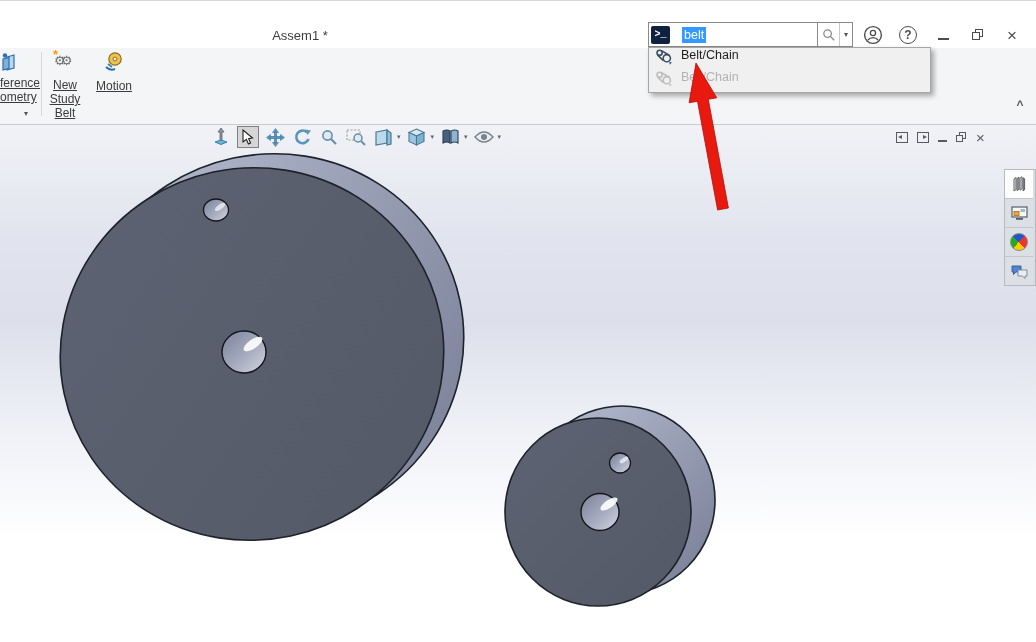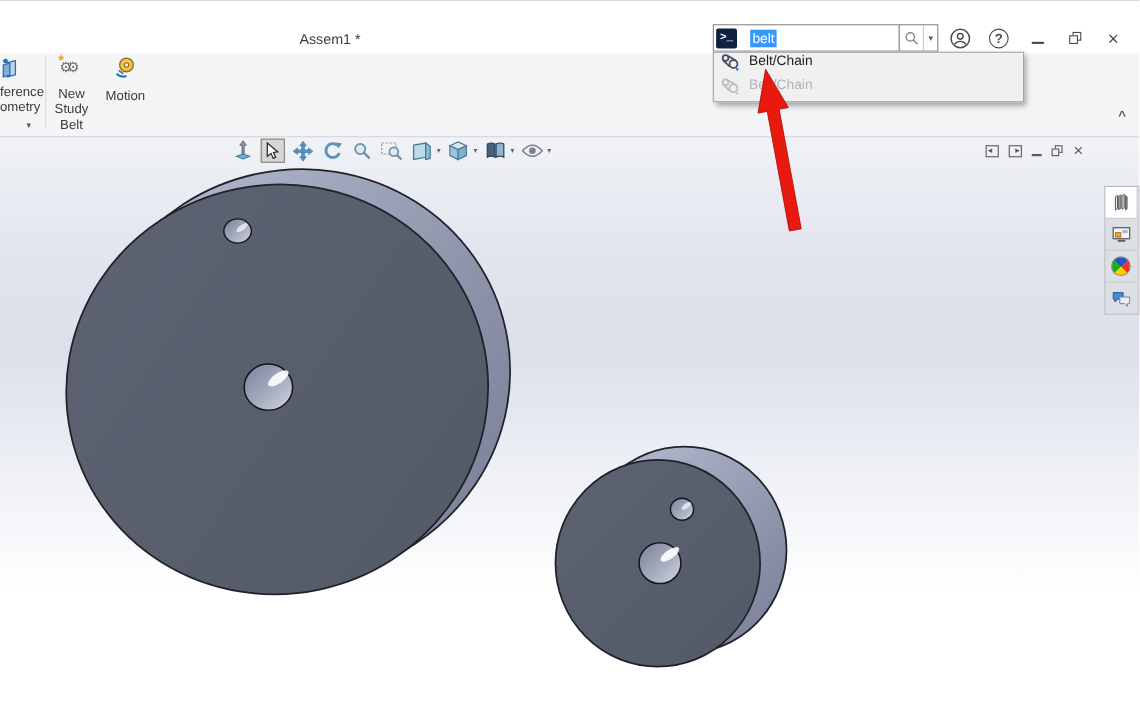--- a/index.html
+++ b/index.html
@@ -21,21 +21,21 @@
   .tb-ico{position:absolute;top:22px;width:24px;height:24px;display:flex;align-items:center;justify-content:center;color:#4c4c4c;}
   .helpglyph{width:18px;height:18px;border:1.4px solid #4c4c4c;border-radius:50%;display:flex;align-items:center;
              justify-content:center;font-size:12px;font-weight:bold;color:#4c4c4c;box-sizing:border-box;}
   .minbar{width:11px;height:2px;background:#4c4c4c;margin-top:8px;}
   .restore{position:relative;width:12px;height:12px;}
   .restore .r1{position:absolute;left:3px;top:0;width:8px;height:8px;border:1.3px solid #4c4c4c;box-sizing:border-box;background:#fff;}
   .restore .r2{position:absolute;left:0;top:3px;width:8px;height:8px;border:1.3px solid #4c4c4c;box-sizing:border-box;background:#fff;}
   .closeglyph{font-size:17px;color:#4c4c4c;line-height:17px;}
   
   .ribbon{position:absolute;top:47px;left:0;width:1036px;height:76px;background:#f4f5f6;border-bottom:1px solid #cbcbcb;box-sizing:content-box;}
-  .rb-lbl{font-size:12px;line-height:14px;color:#3b3b3b;text-align:center;}
+  .rb-lbl{font-size:12px;line-height:14px;color:#3b3b3b;text-align:center;text-decoration:underline;}
   .refgeo{position:absolute;left:0;top:0;width:40px;height:76px;overflow:hidden;}
   .refgeo .rb-lbl{text-align:left;}
   .vsep{position:absolute;left:41px;top:4px;width:1px;height:64px;background:#d9d9d9;}
   .chevron{position:absolute;left:1010px;top:50px;width:20px;text-align:center;font-size:12px;font-weight:bold;color:#555;}
   
   .viewport{position:absolute;top:124px;left:0;width:1036px;height:518px;
             background:linear-gradient(180deg,#f0f2f6 0%,#e1e4ee 22%,#dde0eb 38%,#eef0f6 58%,#ffffff 80%,#ffffff 100%);}
   .hud{position:absolute;left:210px;top:1px;display:flex;align-items:center;gap:5px;}
   .hud-item{width:22px;height:22px;display:flex;align-items:center;justify-content:center;}
   .hud-item.pressed{background:#d6d6d6;border:1px solid #808080;box-sizing:border-box;}

